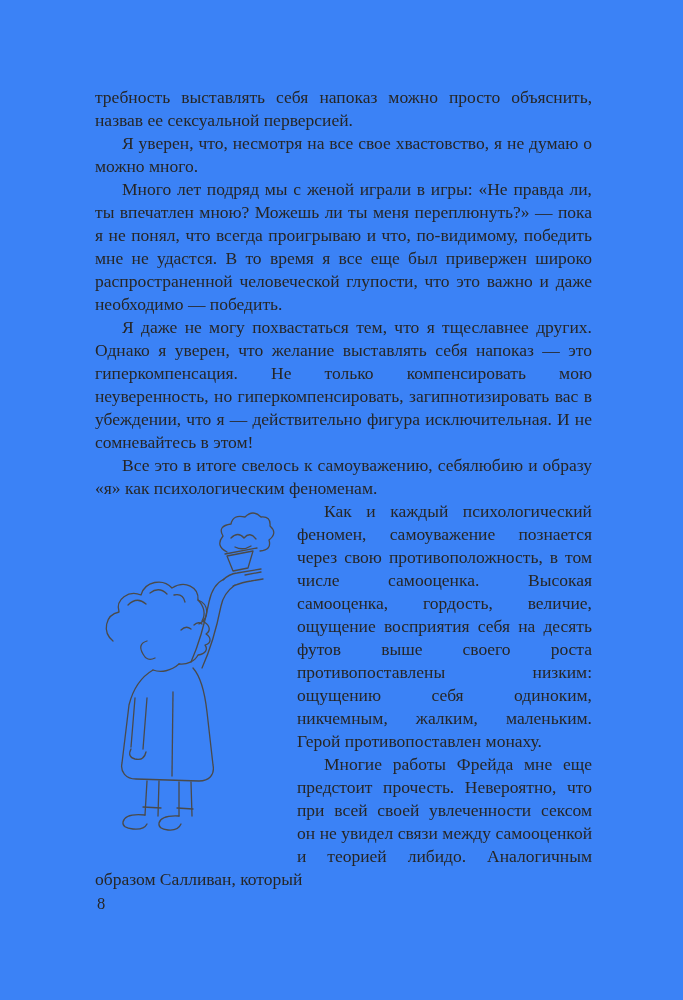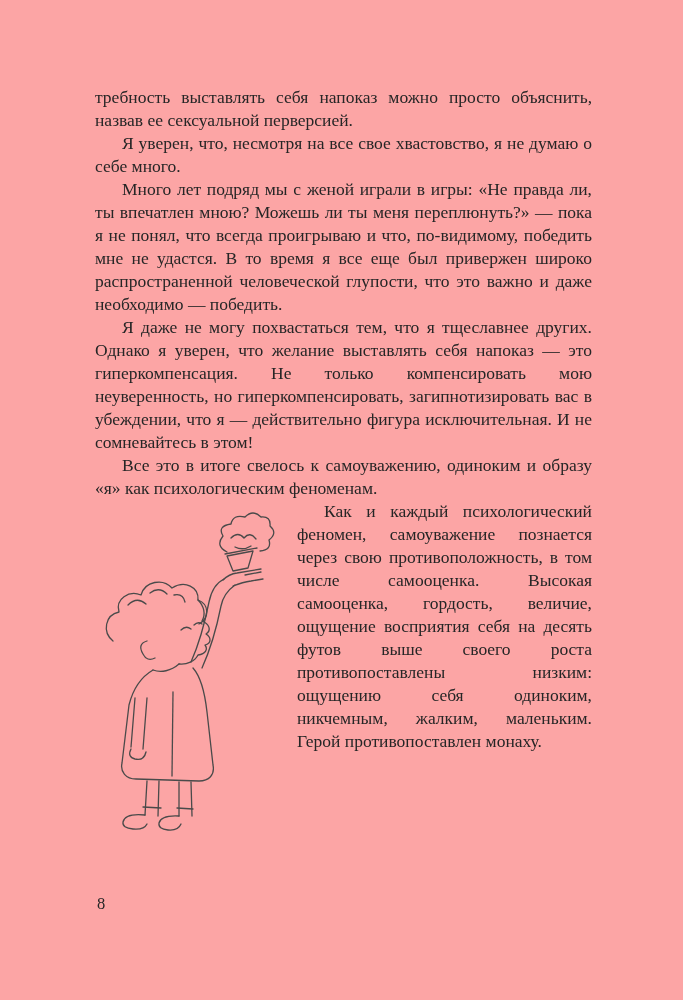--- a/index.html
+++ b/index.html
@@ -4,21 +4,21 @@
 <style>
   html, body {
     margin: 0;
     padding: 0;
     background: #ffffff;
   }
   .page {
     position: relative;
     width: 683px;
     height: 1000px;
-    background: #fca5a5;
+    background: #3b82f6;
     font-family: "Liberation Serif", "DejaVu Serif", serif;
     color: #262626;
     overflow: hidden;
   }
   .text-block {
     position: absolute;
     left: 95px;
     top: 86px;
     width: 497px;
     font-size: 17.5px;
@@ -56,24 +56,24 @@
     color: #262626;
   }
 </style>
 </head>
 <body>
 
 <div class="page">
   <div class="text-block">
 
     <p class="para no-indent">требность выставлять себя напоказ можно просто объяснить, назвав ее сексуальной перверсией.</p>
-    <p class="para">Я уверен, что, несмотря на все свое хвастовство, я не думаю о себе много.</p>
+    <p class="para">Я уверен, что, несмотря на все свое хвастовство, я не думаю о можно много.</p>
     <p class="para">Много лет подряд мы с женой играли в игры: «Не правда ли, ты впечатлен мною? Можешь ли ты меня переплюнуть?» — пока я не понял, что всегда проигрываю и что, по-видимому, победить мне не удастся. В то время я все еще был привержен широко распространенной человеческой глупости, что это важно и даже необходимо — победить.</p>
     <p class="para">Я даже не могу похвастаться тем, что я тщеславнее других. Однако я уверен, что желание выставлять себя напоказ — это гиперкомпенсация. Не только компенсировать мою неуверенность, но гиперкомпенсировать, загипнотизировать вас в убеждении, что я — действительно фигура исключительная. И не сомневайтесь в этом!</p>
-    <p class="para">Все это в итоге свелось к самоуважению, одиноким и образу «я» как психологическим феноменам.</p>
+    <p class="para">Все это в итоге свелось к самоуважению, себялюбию и образу «я» как психологическим феноменам.</p>
 
     <div class="wrap-section">
       <div class="illustration">
         <svg viewBox="0 0 192 338" aria-hidden="true">
           <g fill="none" stroke="#4a4a4a" stroke-width="1.3" stroke-linecap="round" stroke-linejoin="round">
 
             <path d="M132,52 q-12,-6 -4,-16 q-6,-10 8,-12 q2,-10 14,-7 q8,-8 16,0 q10,-1 9,9 q8,7 -1,14 q3,10 -9,11"></path>
             <path d="M136,38 q7,-7 13,0 q6,-7 12,1"></path>
             <path d="M140,47 q8,4 16,-1"></path>
 
@@ -110,18 +110,19 @@
             <path d="M96,282 L97,316"></path>
             <path d="M48,307 L66,308"></path>
             <path d="M82,308 L98,309"></path>
 
             <path d="M50,315 q-20,-2 -22,7 q-1,6 10,7 q11,1 14,-5"></path>
             <path d="M84,316 q-18,-1 -20,7 q-1,6 9,7 q10,1 13,-6"></path>
           </g>
         </svg>
       </div>
       <p class="para">Как и каждый психологический феномен, самоуважение познается через свою противоположность, в том числе самооценка. Высокая самооценка, гордость, величие, ощущение восприятия себя на десять футов выше своего роста противопоставлены низким: ощущению себя одиноким, никчемным, жалким, маленьким. Герой противопоставлен монаху.</p>
+      <p class="para">Многие работы Фрейда мне еще предстоит прочесть. Невероятно, что при всей своей увлеченности сексом он не увидел связи между самооценкой и теорией либидо. Аналогичным образом Салливан, который</p>
     </div>
 
   </div>
 
   <div class="page-number">8</div>
 </div>
 
 </body></html>

